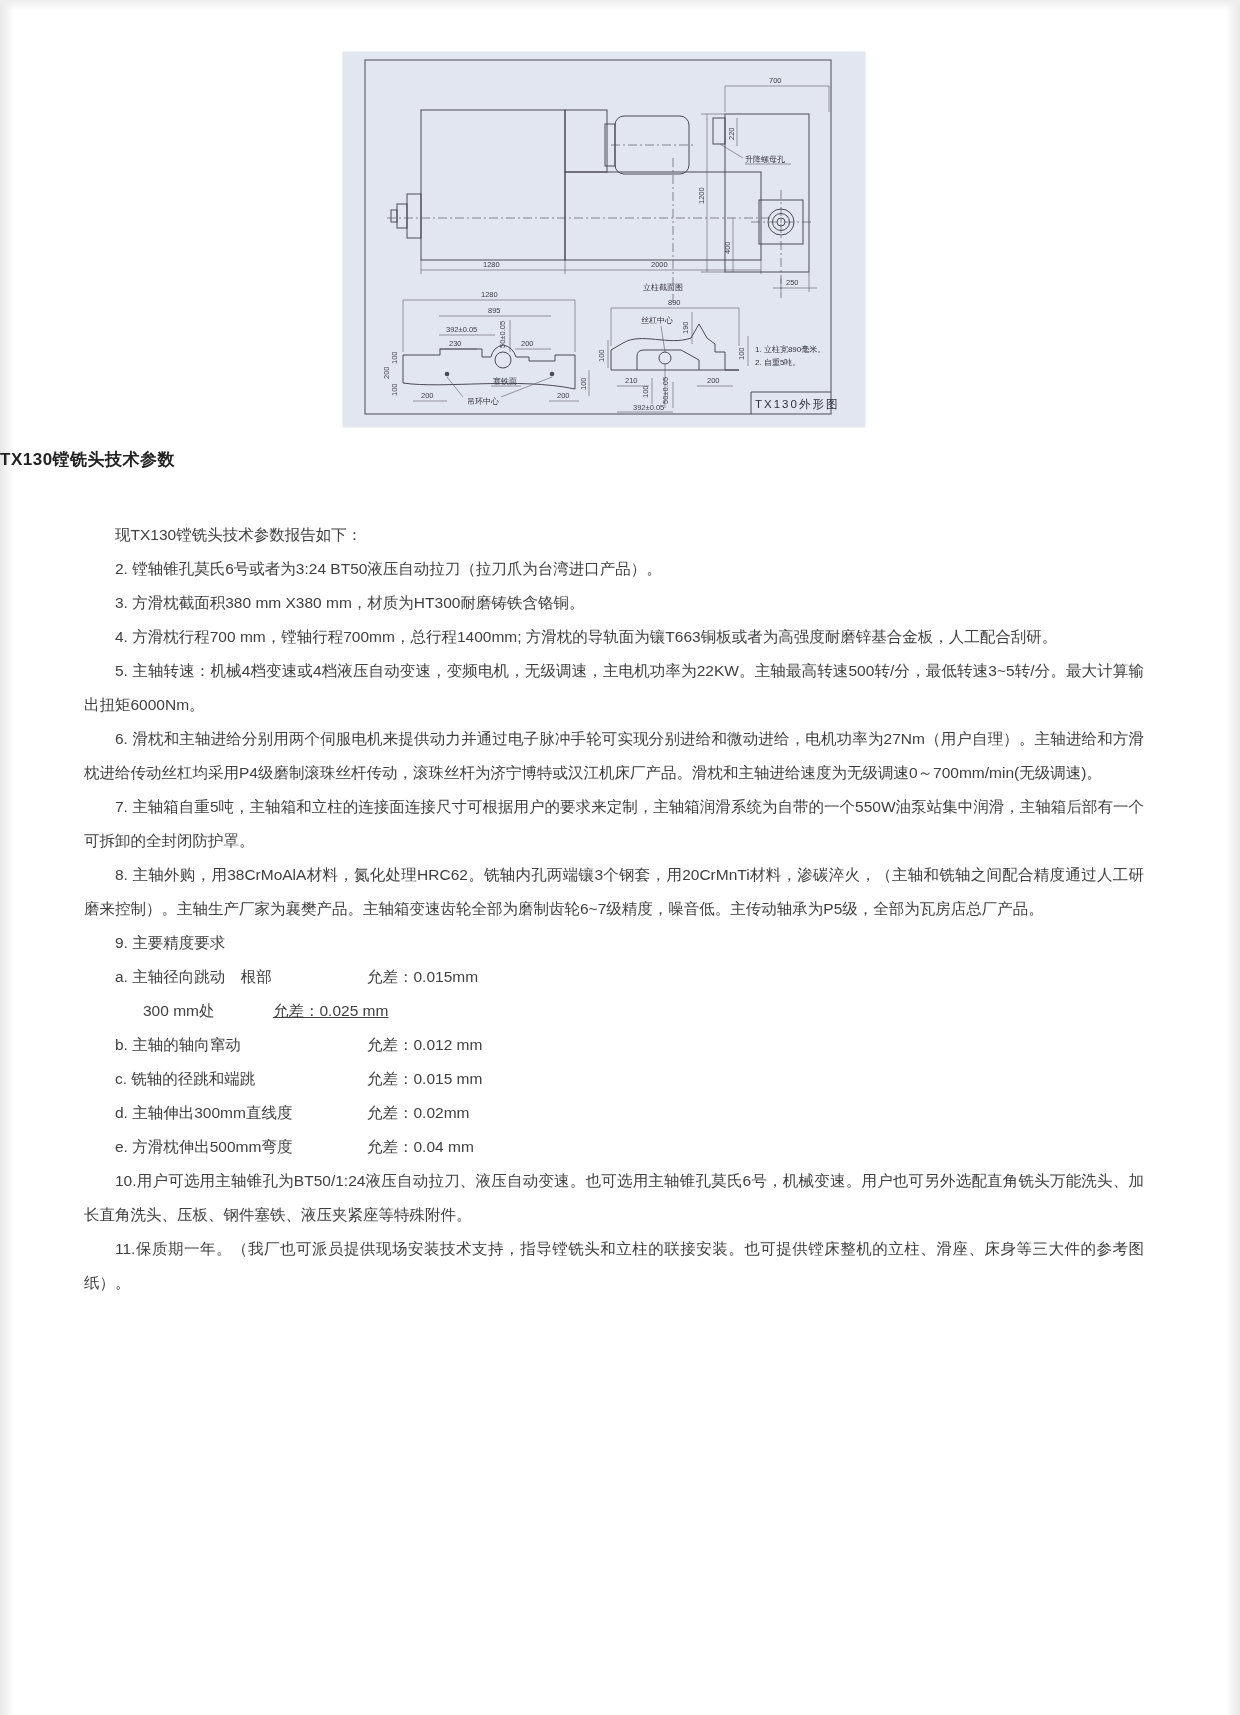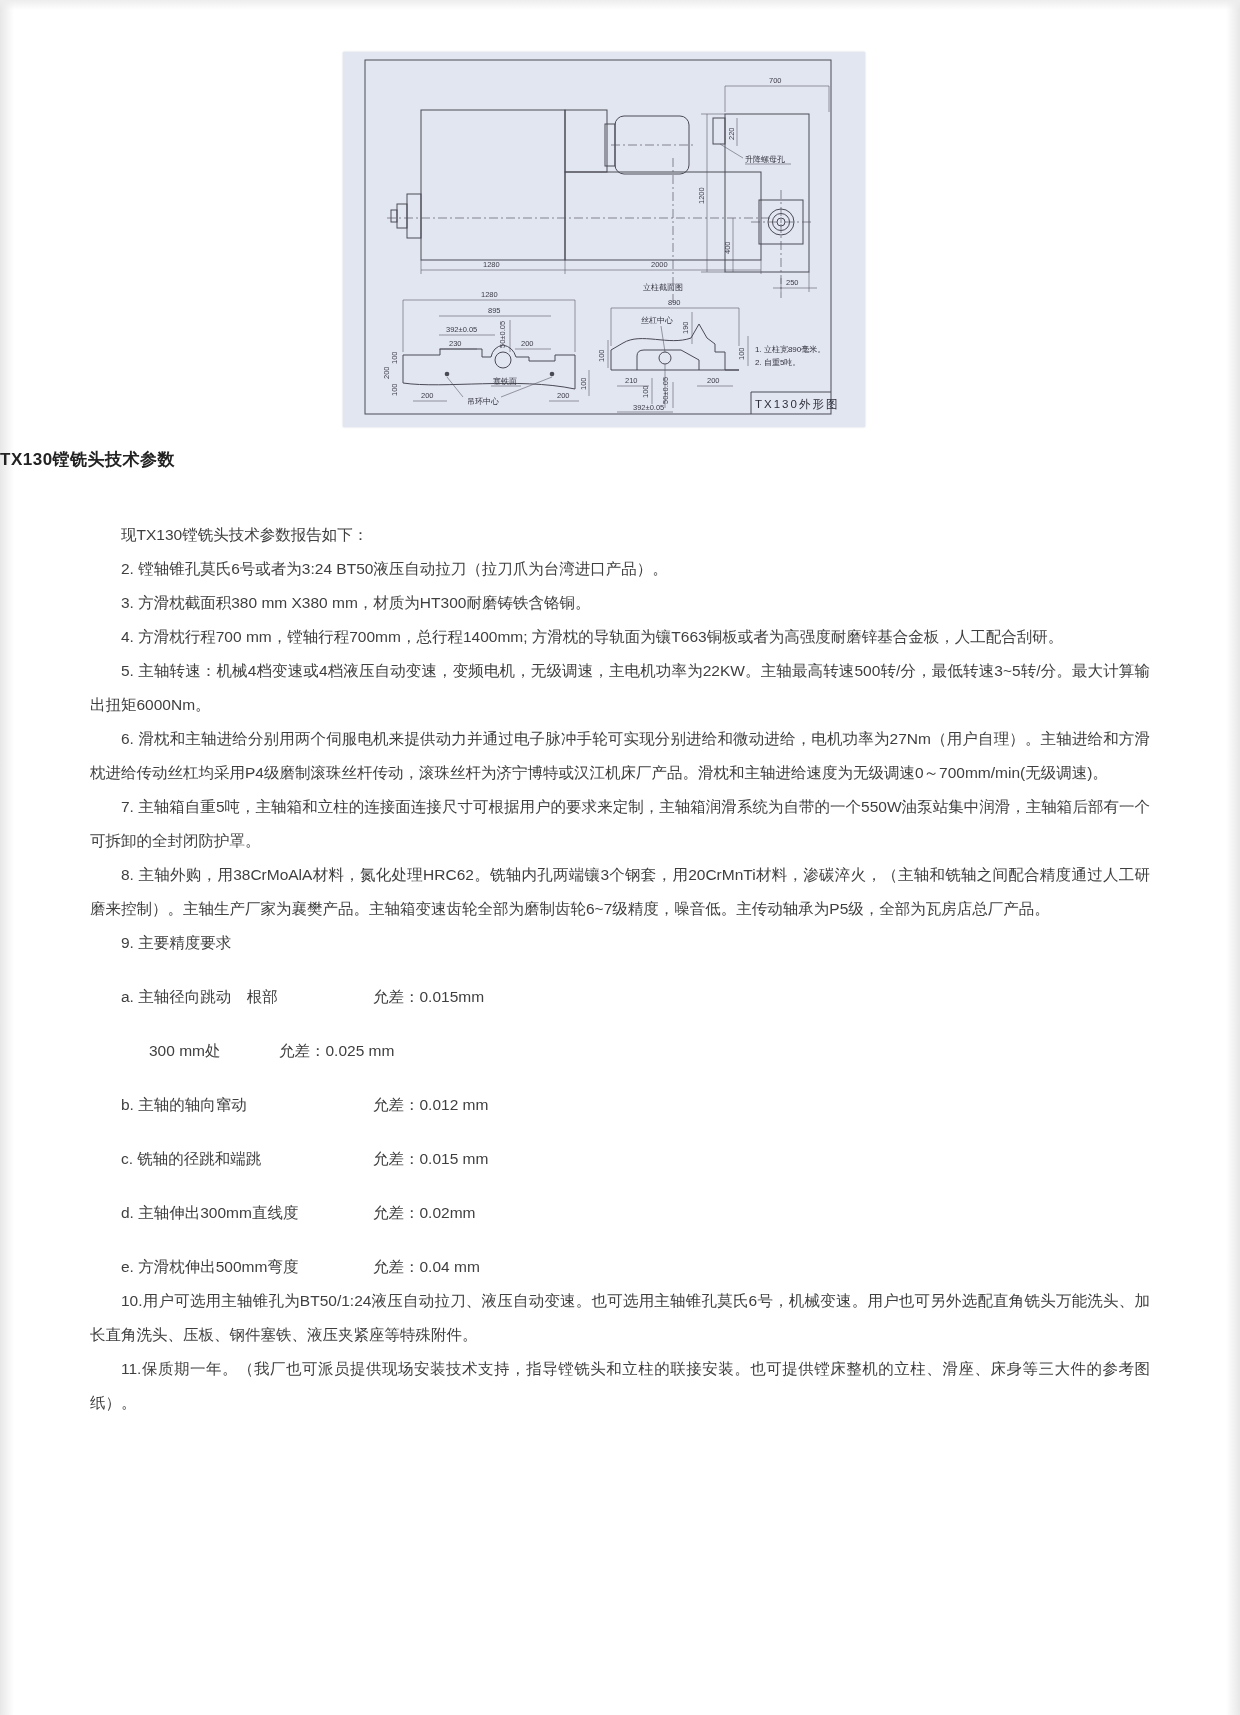--- a/index.html
+++ b/index.html
@@ -14,27 +14,27 @@
   .drawing-wrap{
     position:absolute;left:343px;top:52px;width:522px;height:375px;
     background:#e2e6f1;box-shadow:0 0 2px rgba(120,130,160,.35);
   }
   .drawing-wrap svg{display:block;width:100%;height:100%;}
   .doc-title{
     position:absolute;left:0;top:448px;width:100%;text-align:left;
     font-size:17px;font-weight:bold;color:#222;letter-spacing:.5px;
   }
   .body-text{
-    position:absolute;left:90px;top:518px;width:1060px;
+    position:absolute;left:84px;top:518px;width:1060px;
     font-size:15.5px;line-height:34px;color:#3f3f3f;text-align:justify;
   }
   .body-text p{margin:0;text-indent:2em;}
   .prec{padding-left:2em;white-space:pre-wrap;}
-  .prec .pname{display:inline-block;min-width:252px;margin-top:20px;}
-  .prec.sub{padding-left:calc(2em + 28px);}
+  .prec .pname{display:inline-block;min-width:252px;}
+  .prec.sub{padding-left:calc(2em + 28px);text-decoration:underline;}
   .prec.sub .pname{min-width:130px;}
   
   .ln{stroke:#4a4a54;stroke-width:1;fill:none;}
   .thin{stroke:#5a5a66;stroke-width:.6;fill:none;}
   .cl{stroke:#5a5a66;stroke-width:.7;fill:none;stroke-dasharray:9 3 2 3;}
   .dimtxt{font-size:7.5px;fill:#3c3c46;}
   .lbltxt{font-size:8px;fill:#34343e;}
   .bigtxt{font-size:11.5px;fill:#2e2e38;letter-spacing:2px;}
   .dot{fill:#4a4a54;}
 </style>

